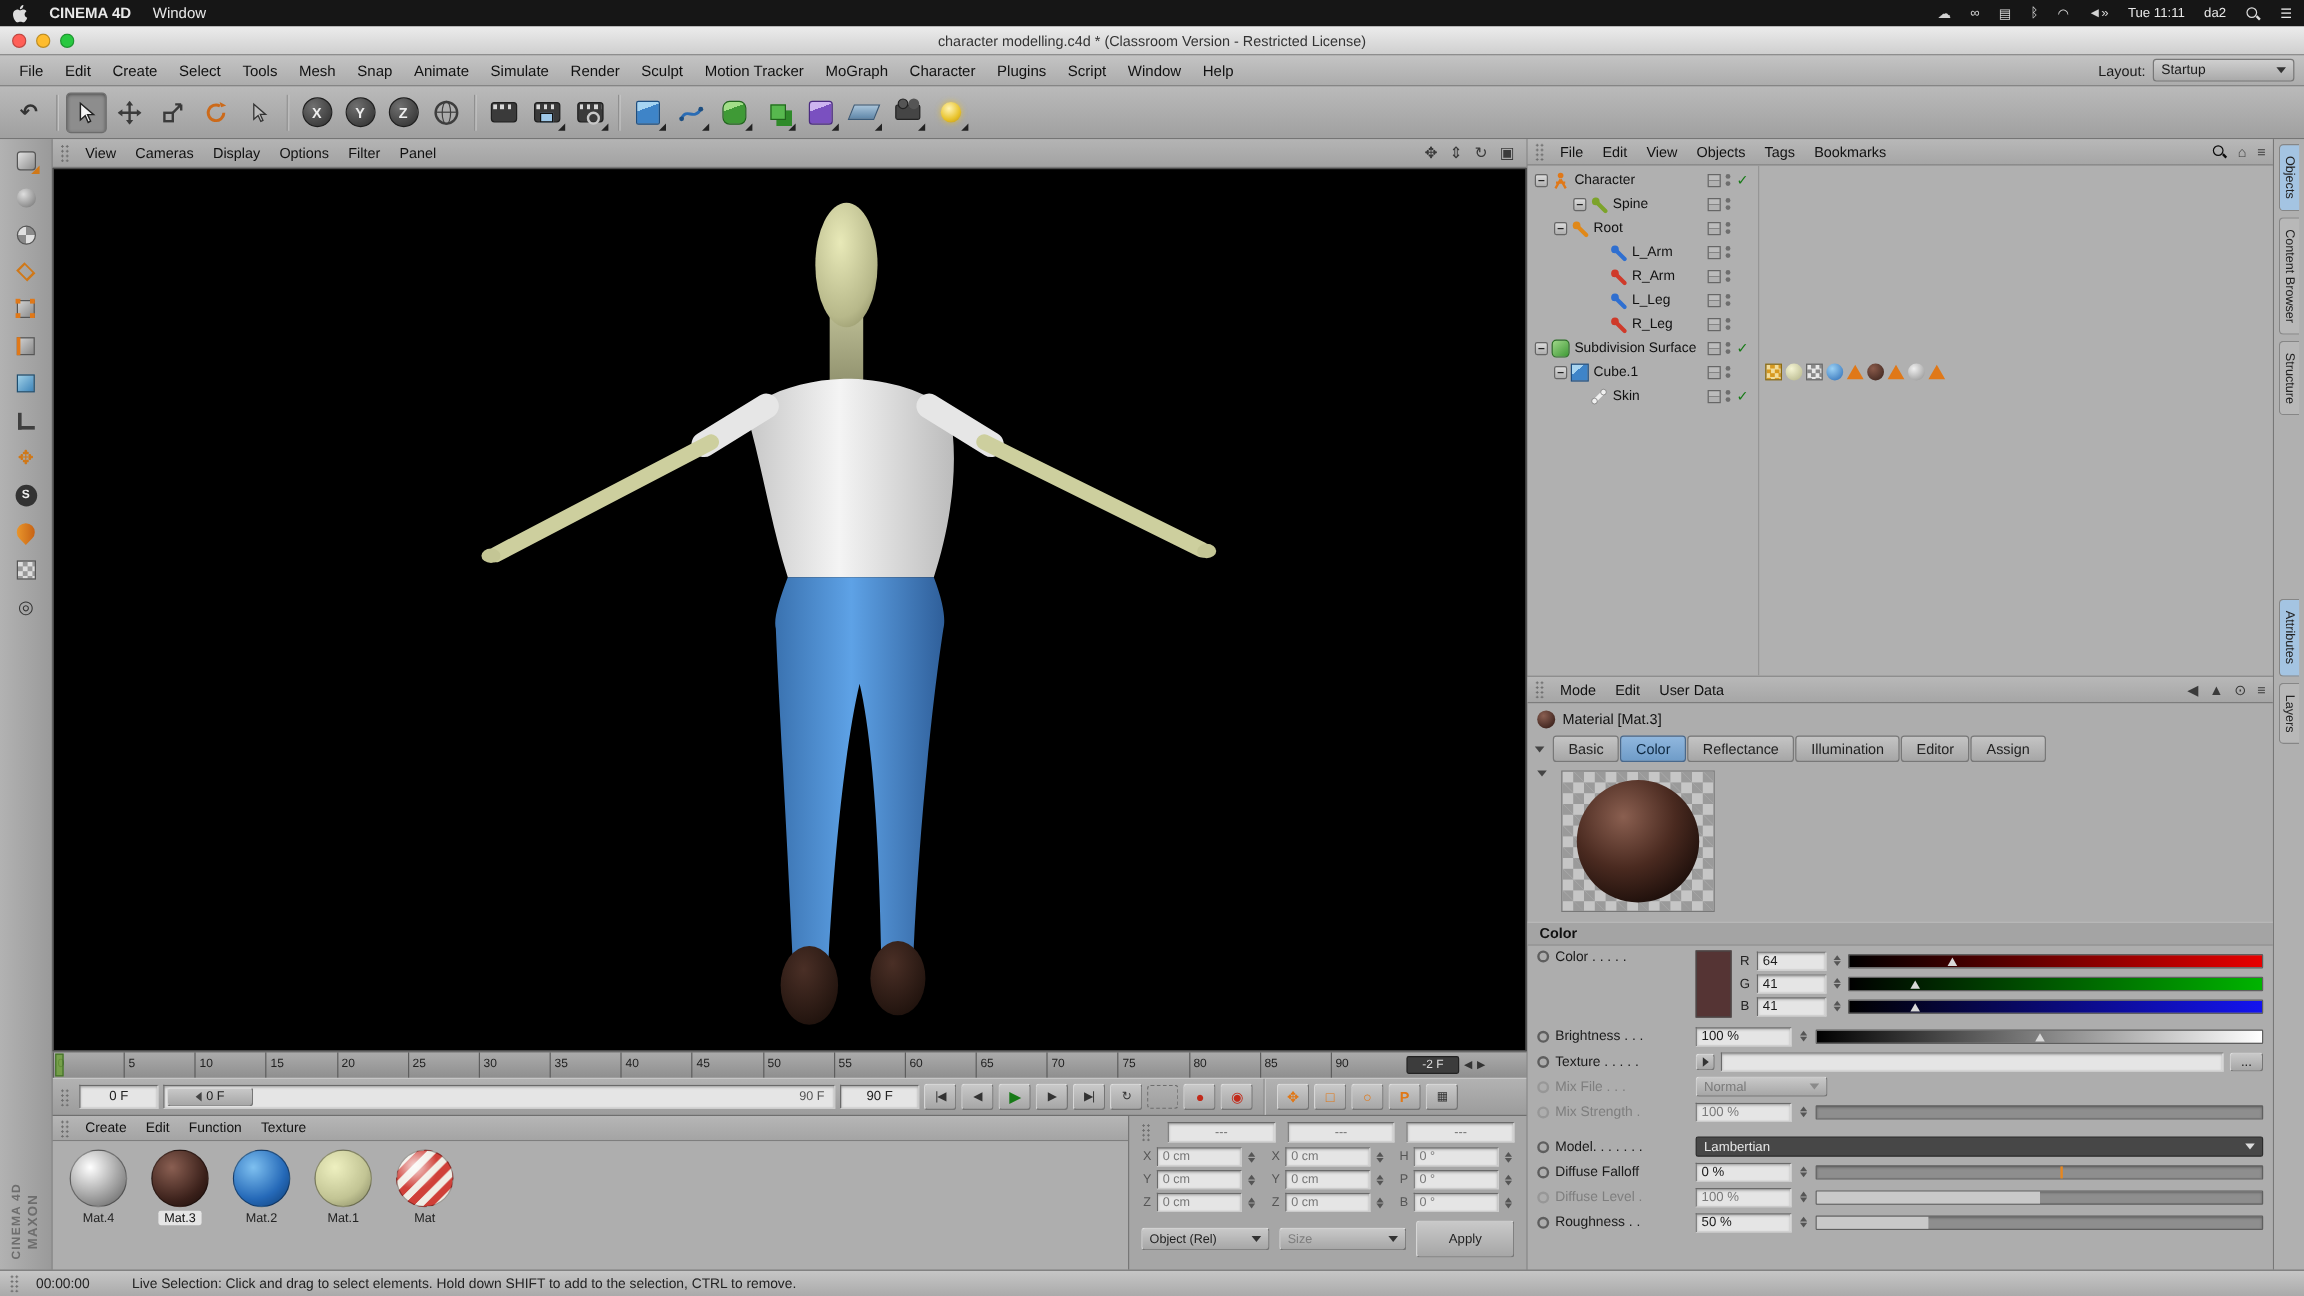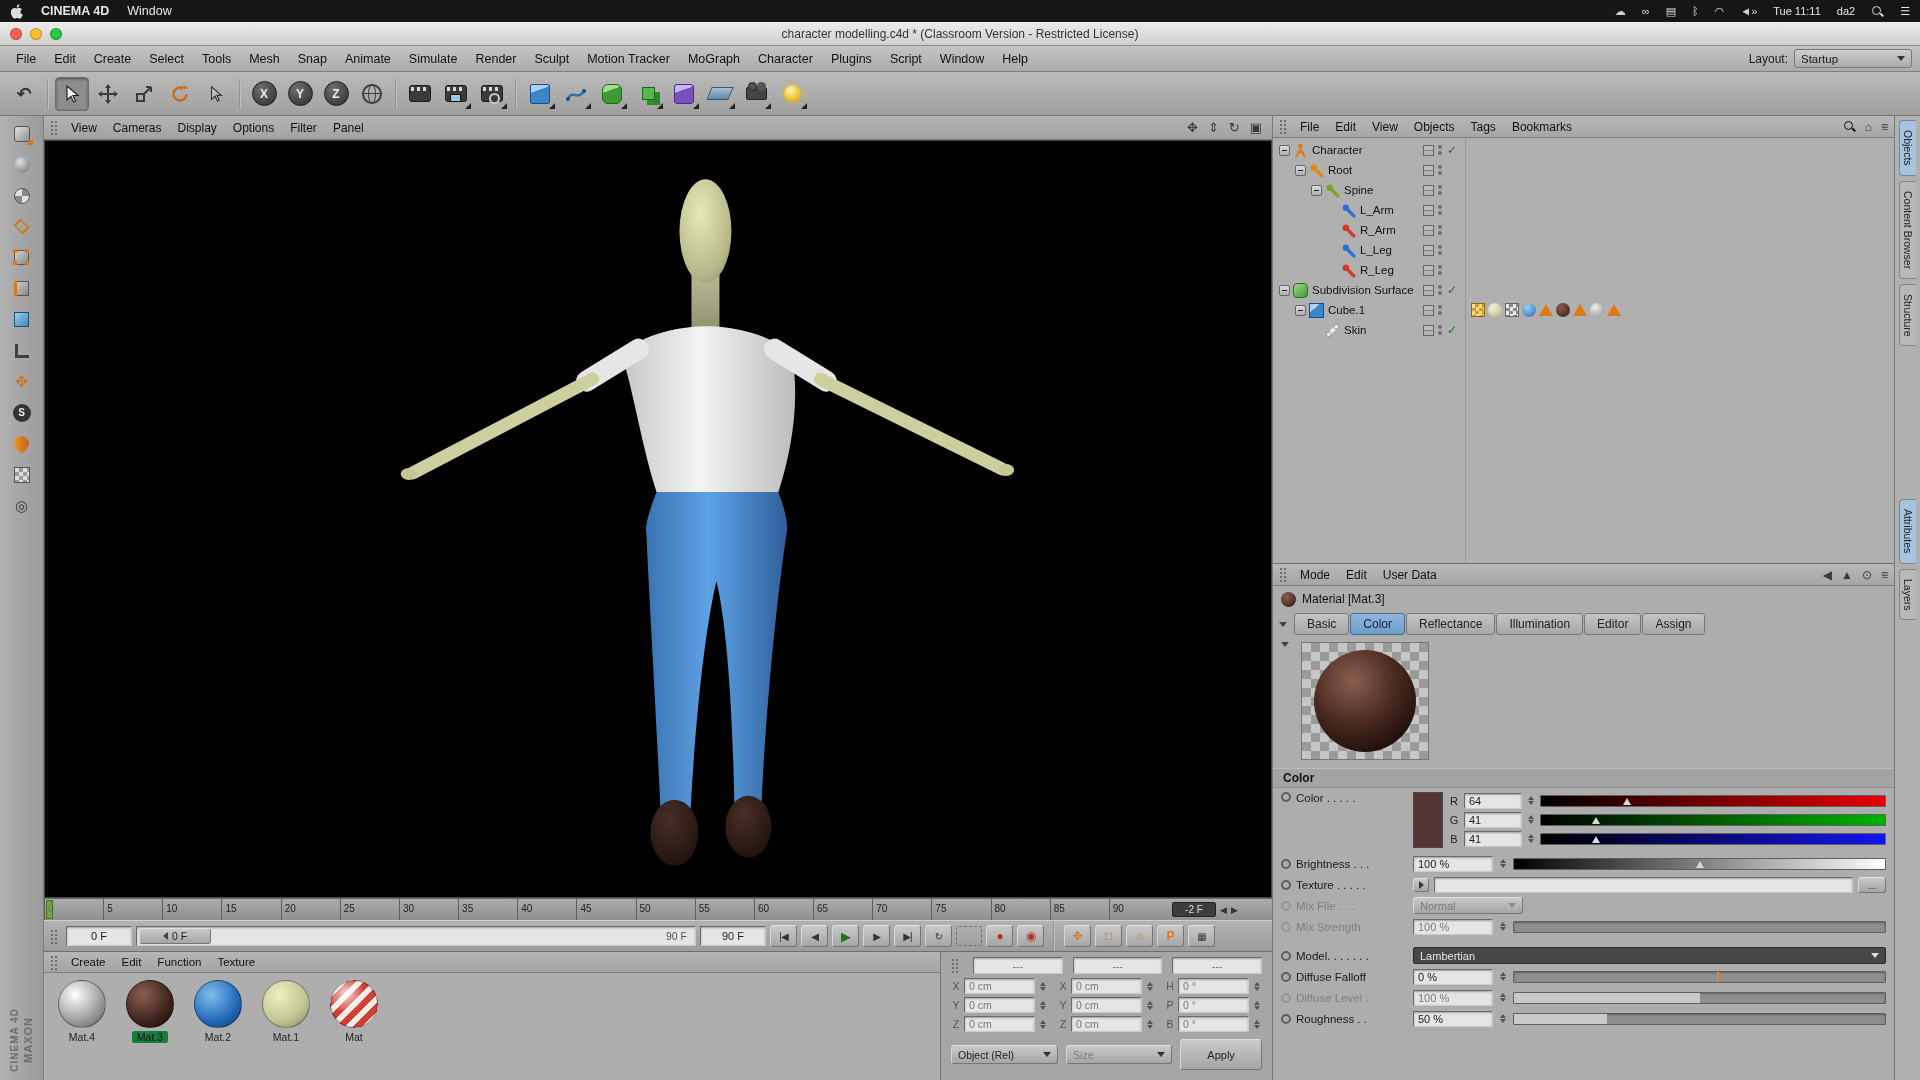--- a/index.html
+++ b/index.html
@@ -160,21 +160,21 @@
   .pbody{flex:1;background:#aeaeae;display:flex;gap:12px;padding:7px 10px;align-items:flex-start}
   .mat{width:56px;display:flex;flex-direction:column;align-items:center;gap:3px}
   .msph{width:48px;height:48px;border-radius:50%;border:1px solid rgba(0,0,0,.35)}
   .m4{background:radial-gradient(circle at 35% 30%,#ffffff,#9c9c9c 60%,#595959)}
   .m3{background:radial-gradient(circle at 35% 30%,#8a5f52,#3a201a 65%,#170b08)}
   .m2{background:radial-gradient(circle at 35% 30%,#7ec0f0,#2569b8 60%,#0d3a70)}
   .m1{background:radial-gradient(circle at 35% 30%,#eef0c0,#c2c494 60%,#7e805c)}
   .m0{background:radial-gradient(circle at 32% 28%,rgba(255,255,255,.8),rgba(255,255,255,0) 42%),
       repeating-linear-gradient(135deg,#d04038 0 6px,#f0ece4 6px 12px)}
   .mlabel{font-size:10.5px;color:#222;padding:0 5px;border-radius:2px}
-  .mlabel.sel{background:#15803d;color:#101010}
+  .mlabel.sel{background:#e5e5e5;color:#101010}
 
   
   .coords{flex:1}
   .chdrrow{display:flex;gap:10px;padding:5px 10px 2px 10px;align-items:center}
   .chdr{flex:1;height:17px;display:flex;align-items:center;justify-content:center;
     font-size:10.5px;color:#6f6f6f}
   .cgrid{display:grid;grid-template-columns:1fr 1fr 1fr;column-gap:10px;row-gap:3px;padding:2px 10px}
   .ccell{display:flex;align-items:center;gap:3px}
   .caxis{width:10px;font-size:10.5px;color:#555;text-align:center}
   .cfield{flex:1;height:16px;font-size:10.5px;color:#777;display:flex;align-items:center;
@@ -776,47 +776,47 @@
             <span class="rowctl">
                 <span class="lbox"></span>
                 <span class="dots">
                   <i></i>
                   <i></i>
                 </span>
               </span>
             <span class="chk">✓</span>
           </div>
 
+          <div class="om-row" style="padding-left:38px">
+            <span class="tw"></span>
+            <span class="oi c-green">
+                <svg viewBox="0 0 14 14">
+                  <circle cx="4.5" cy="4.5" r="3" fill="currentColor"></circle>
+                  <path d="M6.5 6.5L12 12" stroke="currentColor" stroke-width="3.2" stroke-linecap="round"></path>
+                </svg>
+              </span>
+            <span>Spine</span>
+            <span class="rowctl">
+                <span class="lbox"></span>
+                <span class="dots">
+                  <i></i>
+                  <i></i>
+                </span>
+              </span>
+          </div>
+
           <div class="om-row" style="padding-left:22px">
             <span class="tw"></span>
             <span class="oi c-orange">
                 <svg viewBox="0 0 14 14">
                   <circle cx="4.5" cy="4.5" r="3" fill="currentColor"></circle>
                   <path d="M6.5 6.5L12 12" stroke="currentColor" stroke-width="3.2" stroke-linecap="round"></path>
                 </svg>
               </span>
             <span>Root</span>
-            <span class="rowctl">
-                <span class="lbox"></span>
-                <span class="dots">
-                  <i></i>
-                  <i></i>
-                </span>
-              </span>
-          </div>
-
-          <div class="om-row" style="padding-left:38px">
-            <span class="tw"></span>
-            <span class="oi c-green">
-                <svg viewBox="0 0 14 14">
-                  <circle cx="4.5" cy="4.5" r="3" fill="currentColor"></circle>
-                  <path d="M6.5 6.5L12 12" stroke="currentColor" stroke-width="3.2" stroke-linecap="round"></path>
-                </svg>
-              </span>
-            <span>Spine</span>
             <span class="rowctl">
                 <span class="lbox"></span>
                 <span class="dots">
                   <i></i>
                   <i></i>
                 </span>
               </span>
           </div>
 
           <div class="om-row" style="padding-left:54px">
@@ -1127,14 +1127,19 @@
     <div class="tabstrip">
       <span class="vtab active">Objects</span>
       <span class="vtab">Content Browser</span>
       <span class="vtab">Structure</span>
       <span class="vspacer"></span>
       <span class="vtab active">Attributes</span>
       <span class="vtab">Layers</span>
     </div>
   </div>
 
+  <div class="statusbar">
+    <span class="grip"></span>
+    <span class="stime">00:00:00</span>
+    <span>Live Selection: Click and drag to select elements. Hold down SHIFT to add to the selection, CTRL to remove.</span>
+  </div>
 
 </div>
 
 </body></html>

